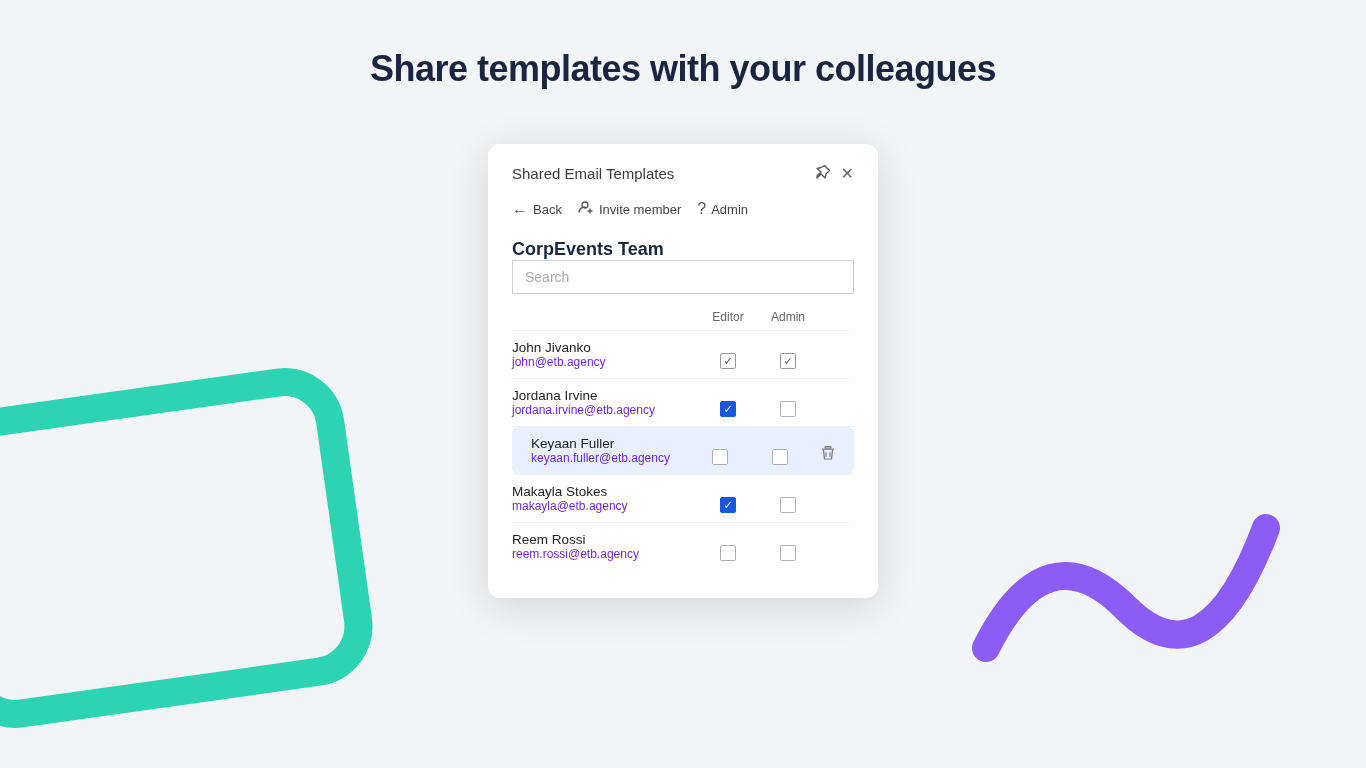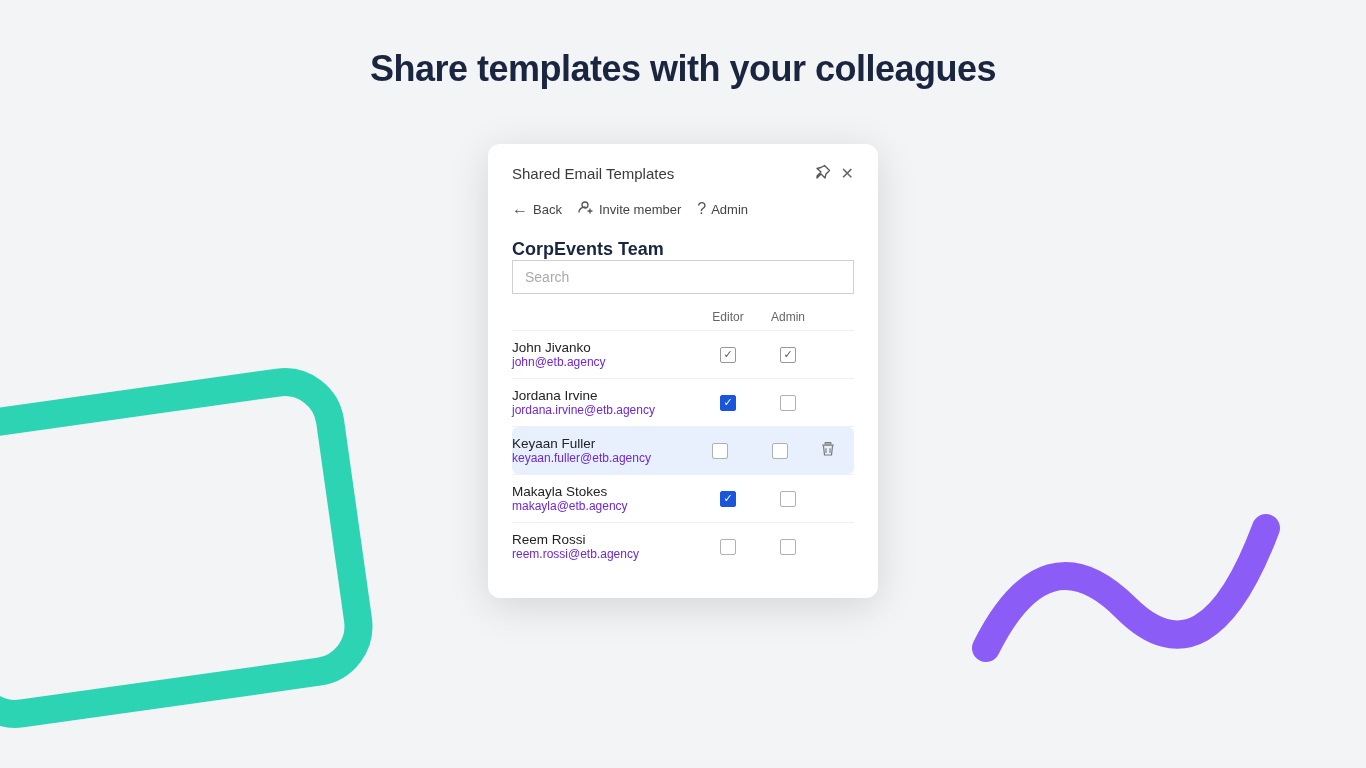--- a/index.html
+++ b/index.html
@@ -201,29 +201,29 @@
       width: 60px;
       text-align: center;
     }
 
     .col-action {
       width: 36px;
     }
 
     .member-row {
       display: flex;
-      align-items: center;
+      align-items: flex-end;
       padding: 9px 0;
       border-radius: 6px;
       cursor: pointer;
     }
 
     .member-row.highlighted {
       background: #e8f0fe;
-      padding-left: 0;
+      padding-left: 19px;
       padding-right: 8px;
     }
 
     .member-info {
       flex: 1;
     }
 
     .member-display-name {
       font-size: 13.5px;
       color: #222;

